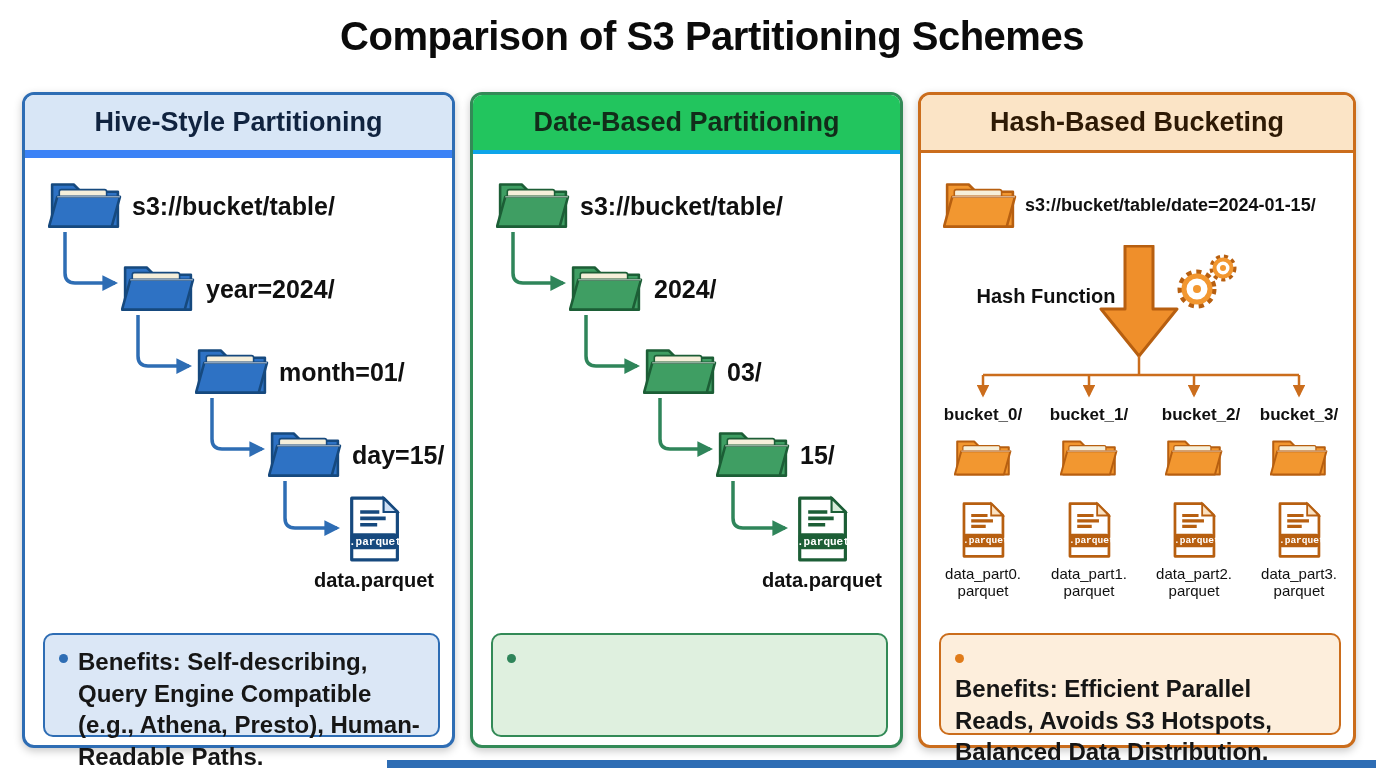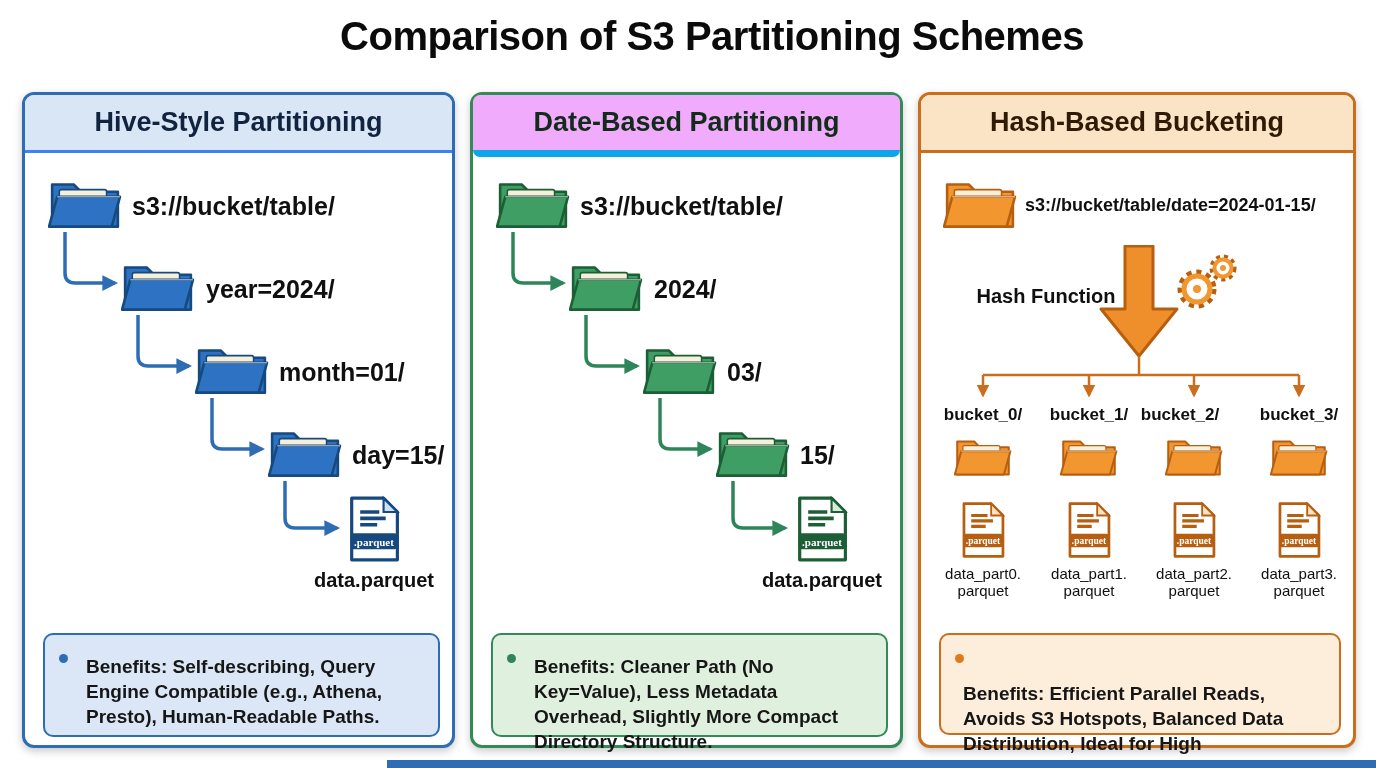--- a/index.html
+++ b/index.html
@@ -9,56 +9,56 @@
     font-size:40px;font-weight:bold;letter-spacing:-0.5px;color:#0b0b0b;}
 
   .panel{position:absolute;top:92px;height:656px;background:#fff;border-radius:12px;
     box-sizing:border-box;box-shadow:0 3px 8px rgba(0,0,0,.22);}
   .p-hive{left:22px;width:433px;border:3px solid #2e6db4;}
   .p-date{left:470px;width:433px;border:3px solid #338a57;}
   .p-hash{left:918px;width:438px;border:3px solid #cb6d1c;}
 
   .panel-header{position:absolute;left:0;right:0;top:0;height:55px;border-radius:9px 9px 0 0;
     display:flex;align-items:center;justify-content:center;font-size:27px;font-weight:bold;}
-  .p-hive .panel-header{background:#d8e6f6;border-bottom:3px solid #3b82f6;color:#10233f;text-align:right;}
-  .p-date .panel-header{background:#f0abfc;border-bottom:7px solid #0ea5e9;color:#122c1a;border-radius:7px;}
+  .p-hive .panel-header{background:#d8e6f6;border-bottom:8px solid #3b82f6;color:#10233f;text-align:right;}
+  .p-date .panel-header{background:#22c55e;border-bottom:4px solid #0ea5e9;color:#122c1a;}
   .p-hash .panel-header{background:#fbe4c6;border-bottom:3px solid #cb6d1c;color:#2e1a05;}
 
   .c-blue{--fl:#2e72c4;--fd:#16497e;--pl:#cfe0f5;}
   .c-green{--fl:#3f9e63;--fd:#1c5e36;--pl:#d6ecd9;}
   .c-orange{--fl:#f29730;--fd:#b75f10;--pl:#fbe3c4;}
 
   .connectors{position:absolute;left:0;top:0;pointer-events:none;}
   .folder{position:absolute;line-height:0;}
   .node-label{position:absolute;font-size:25px;font-weight:bold;color:#101010;white-space:nowrap;}
   .root-label-sm{font-size:18px;}
 
   .file-icon{position:absolute;line-height:0;}
   .badge{position:absolute;left:4px;right:4px;text-align:center;color:#fff;font-weight:bold;
-    font-family:Liberation Serif, serif;}
+    font-family:Liberation Mono, monospace;}
   .file-lg .badge{top:39px;height:16px;line-height:16px;font-size:11px;}
   .file-sm .badge{top:33px;height:14px;line-height:14px;font-size:9.5px;}
   .file-name{position:absolute;text-align:center;font-weight:bold;font-size:20px;color:#101010;}
 
   .hash-label{position:absolute;font-size:20px;font-weight:bold;color:#101010;text-align:center;}
   .big-arrow,.gears{position:absolute;line-height:0;}
   .bucket-dir{position:absolute;width:104px;text-align:center;font-size:17px;font-weight:bold;color:#101010;}
   .bucket-file-name{position:absolute;width:110px;text-align:center;font-size:15px;font-weight:normal;
     line-height:1.15;color:#101010;}
 
   .benefits{position:absolute;left:18px;top:538px;border-radius:10px;box-sizing:border-box;
     padding:11px 14px;display:flex;gap:10px;}
   .p-hive .benefits{width:397px;height:104px;background:#dbe7f6;border:2.5px solid #2e6db4;}
   .p-date .benefits{width:397px;height:104px;background:#dff0df;border:2.5px solid #338a57;}
   .p-hash .benefits{width:402px;height:102px;background:#fdeedc;border:2.5px solid #cb6d1c;flex-direction:column;}
   .benefits .dot{width:9px;height:9px;border-radius:50%;margin-top:8px;flex:0 0 9px;}
   .p-hive .dot{background:#2e6db4;}
   .p-date .dot{background:#2f855a;}
   .p-hash .dot{background:#e07b1a;}
-  .benefits p{margin:8px;font-size:19px;line-height:1.32;font-weight:600;color:#161616;}
+  .benefits p{margin:0;font-size:24px;line-height:1.32;font-weight:600;color:#161616;}
 
   .bottom-bar{position:absolute;left:387px;right:0;bottom:0;height:8px;background:#2e6db4;}
 </style>
 </head>
 <body>
 
 <svg width="0" height="0" style="position:absolute" aria-hidden="true">
   <defs>
     <symbol id="sym-folder" viewBox="0 0 72 52">
       <path d="M4 8 h21 l7 7 h36 v34 H4 z" fill="var(--fl)" stroke="var(--fd)" stroke-width="2.5" stroke-linejoin="round"></path>
@@ -182,21 +182,20 @@
     <div class="file-icon file-lg c-green" style="left:320px;top:400px">
       <svg width="58" height="68">
           <use href="#sym-file"></use>
         </svg>
       <span class="badge">.parquet</span>
     </div>
     <div class="file-name" style="left:278px;top:474px;width:142px">data.parquet</div>
 
     <div class="benefits">
       <span class="dot"></span>
-      <p>Benefits: Cleaner Path (No Key=Value), Less Metadata Overhead, Slightly More Compact Directory Structure.</p>
     </div>
   </section>
 
   <section class="panel p-hash">
     <div class="panel-header">
       <span>Hash-Based Bucketing</span>
     </div>
 
     <div class="folder c-orange" style="left:22px;top:81px">
       <svg width="74" height="54">
@@ -264,21 +263,21 @@
       <svg width="48" height="58">
           <use href="#sym-file"></use>
         </svg>
       <span class="badge">.parquet</span>
     </div>
     <div class="bucket-file-name" style="left:113px;top:470px">
       <div>data_part1.</div>
       <div>parquet</div>
     </div>
 
-    <div class="bucket-dir" style="left:207px;top:310px">bucket_2/</div>
+    <div class="bucket-dir" style="left:228px;top:310px">bucket_2/</div>
     <div class="folder c-orange" style="left:244px;top:340px">
       <svg width="58" height="42">
           <use href="#sym-folder"></use>
         </svg></div>
     <div class="file-icon file-sm c-orange" style="left:249px;top:406px">
       <svg width="48" height="58">
           <use href="#sym-file"></use>
         </svg>
       <span class="badge">.parquet</span>
     </div>

